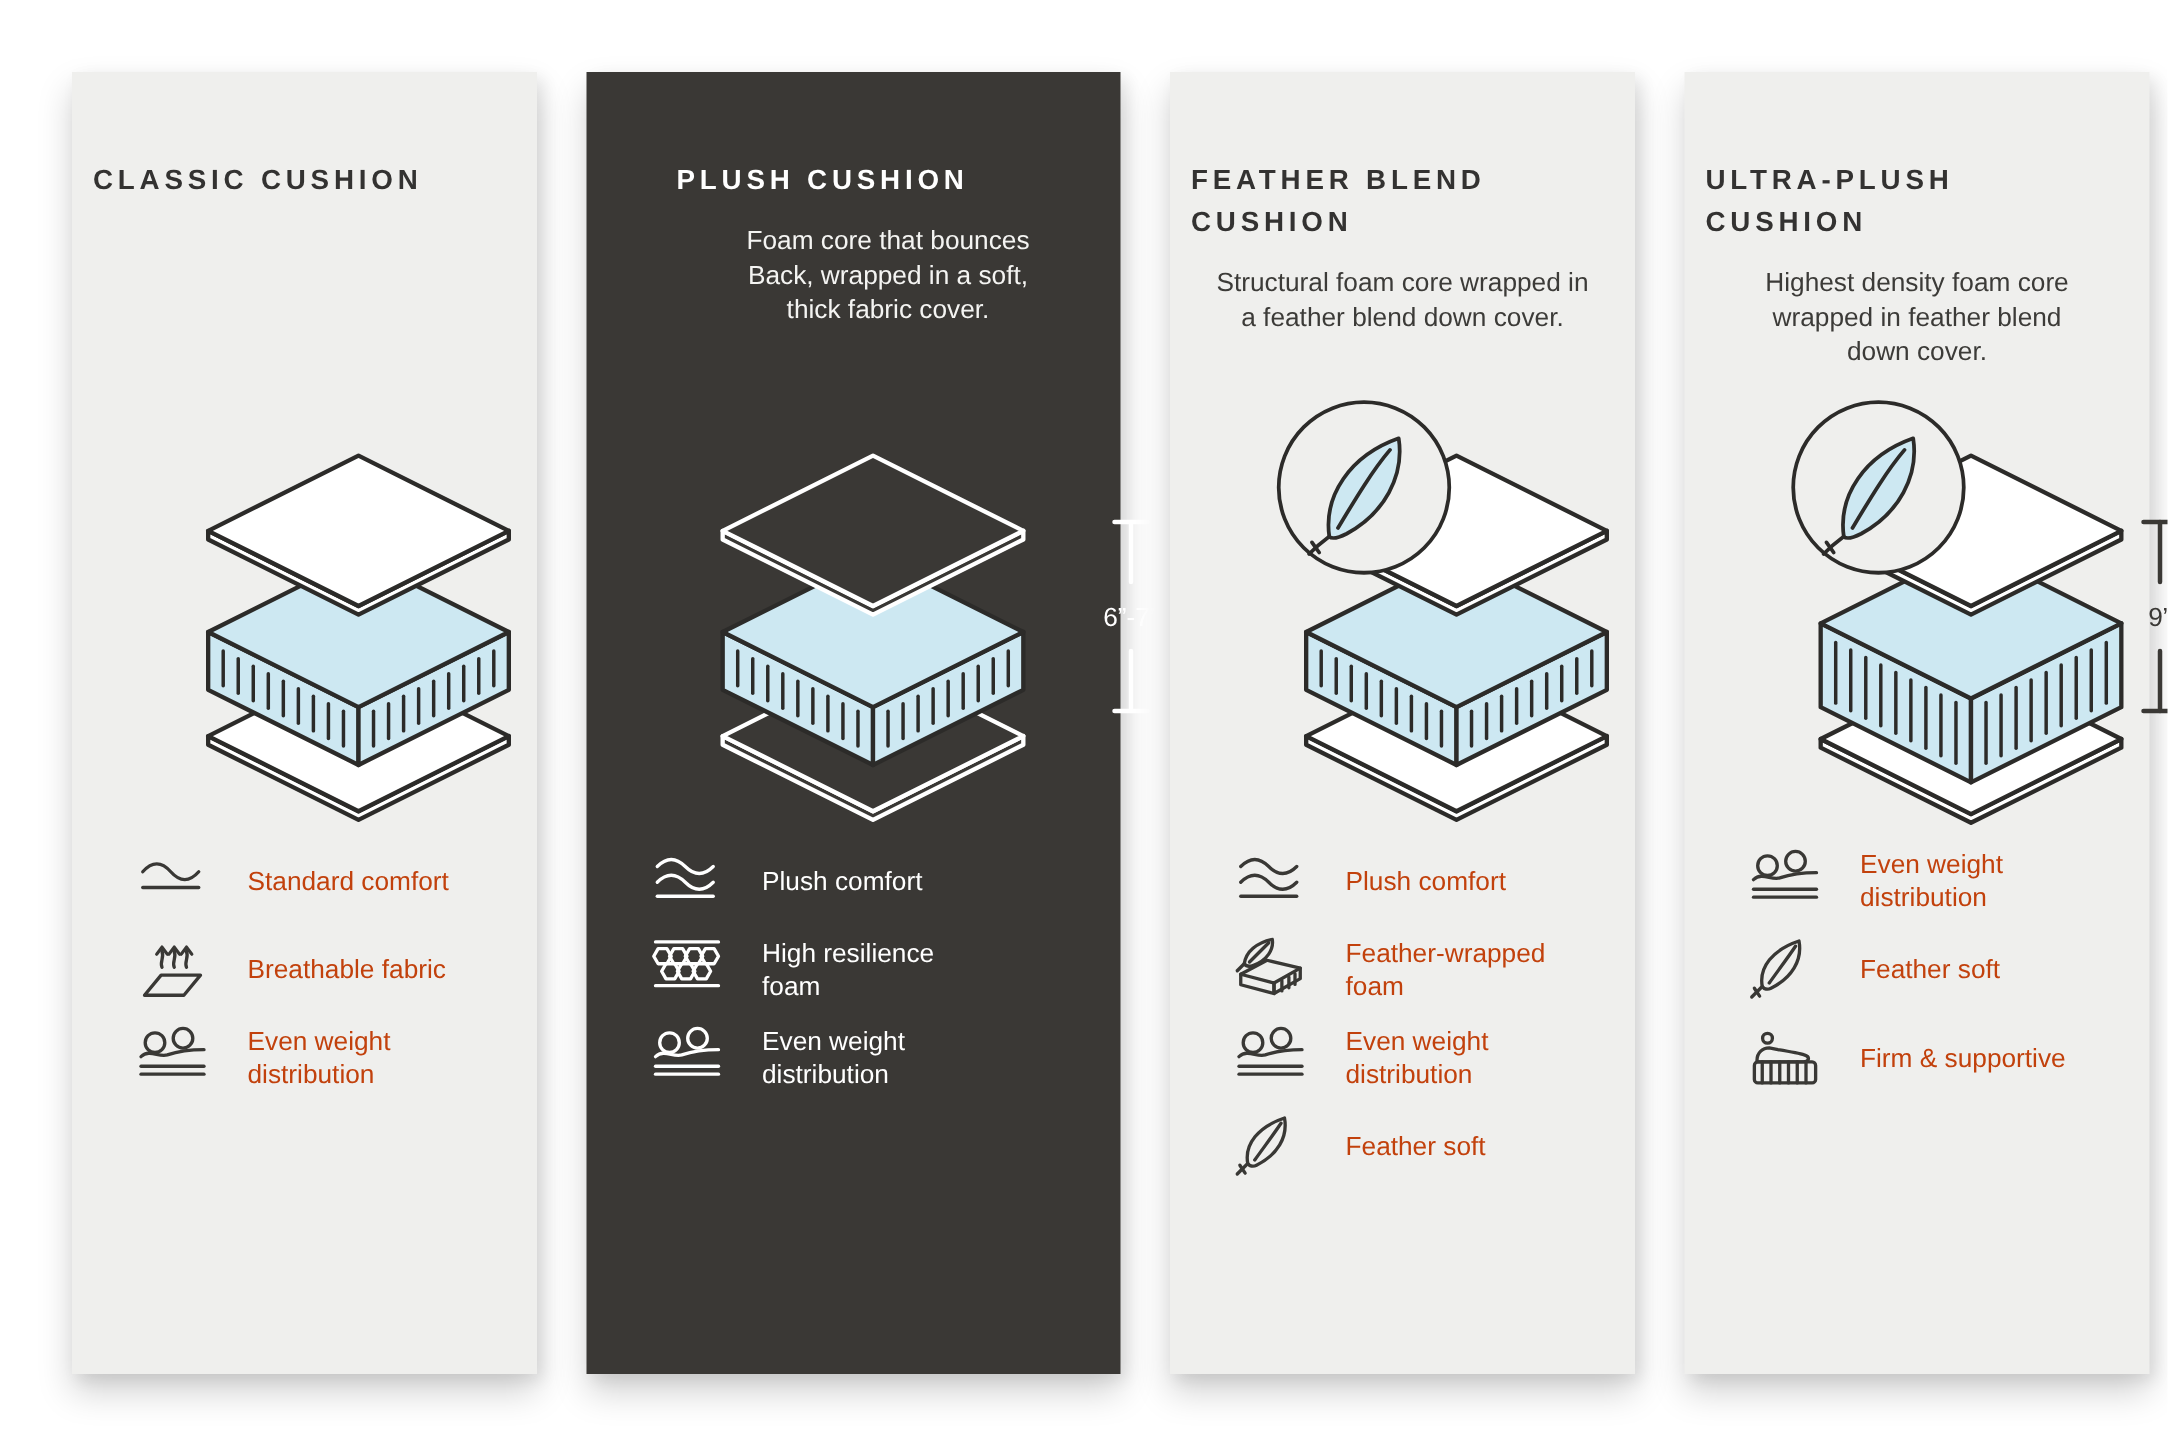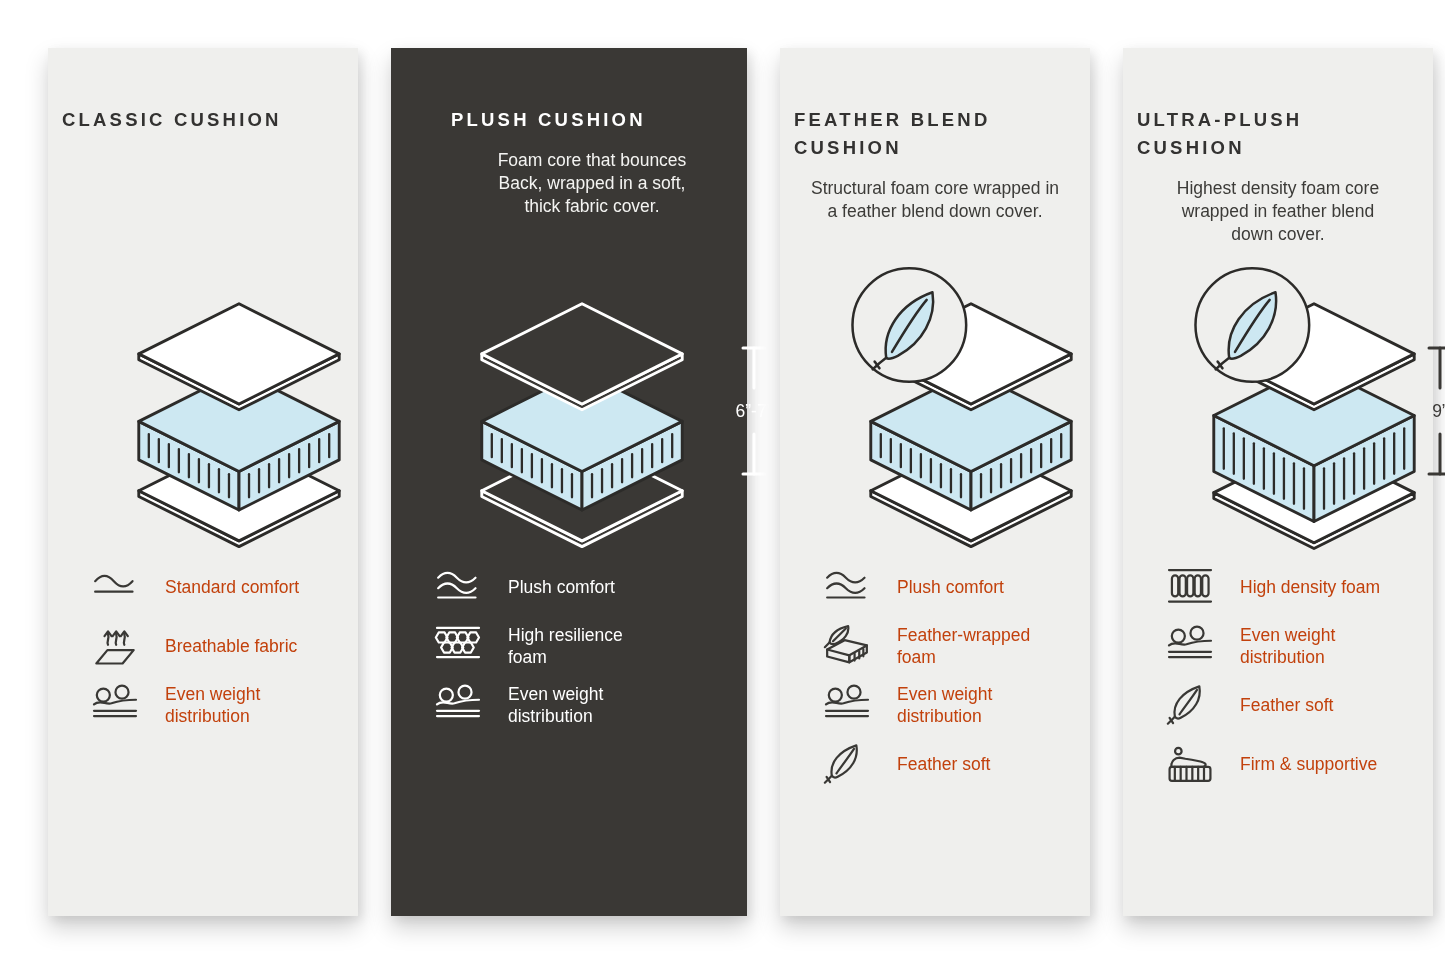--- a/index.html
+++ b/index.html
@@ -349,33 +349,20 @@
             <path d="M28 90 V130"></path>
             <path d="M17 130 H39"></path>
           </g>
           <text x="28" y="73" text-anchor="middle" font-size="17.5" font-family="Liberation Sans, sans-serif" fill="#3a3835">9”</text>
         </svg>
       </div>
     <ul class="features">
         <li class="feature">
           <span class="ficon">
             <svg viewBox="0 0 44 36" fill="none" stroke="currentColor" stroke-width="1.9" stroke-linecap="round" stroke-linejoin="round">
-              <path d="M4 3.5 H40 M4 30.5 H40"></path>
-              <rect x="6.5" y="8" width="5.4" height="18" rx="2.7"></rect>
-              <rect x="13" y="8" width="5.4" height="18" rx="2.7"></rect>
-              <rect x="19.5" y="8" width="5.4" height="18" rx="2.7"></rect>
-              <rect x="26" y="8" width="5.4" height="18" rx="2.7"></rect>
-              <rect x="32.5" y="8" width="5.4" height="18" rx="2.7"></rect>
-            </svg>
-          </span>
-          <span class="flabel">High density foam</span>
-        </li>
-        <li class="feature">
-          <span class="ficon">
-            <svg viewBox="0 0 44 36" fill="none" stroke="currentColor" stroke-width="1.9" stroke-linecap="round" stroke-linejoin="round">
               <circle cx="12" cy="9.5" r="5.6"></circle>
               <circle cx="28" cy="7" r="5.6"></circle>
               <path d="M4 17.5 C9 13 14 18 19 16.5 C25 14.5 30 13.5 40 13.5"></path>
               <path d="M4 23 H40"></path>
               <path d="M4 27.5 H40"></path>
             </svg>
           </span>
           <span class="flabel">Even weight
 distribution</span>
         </li>

